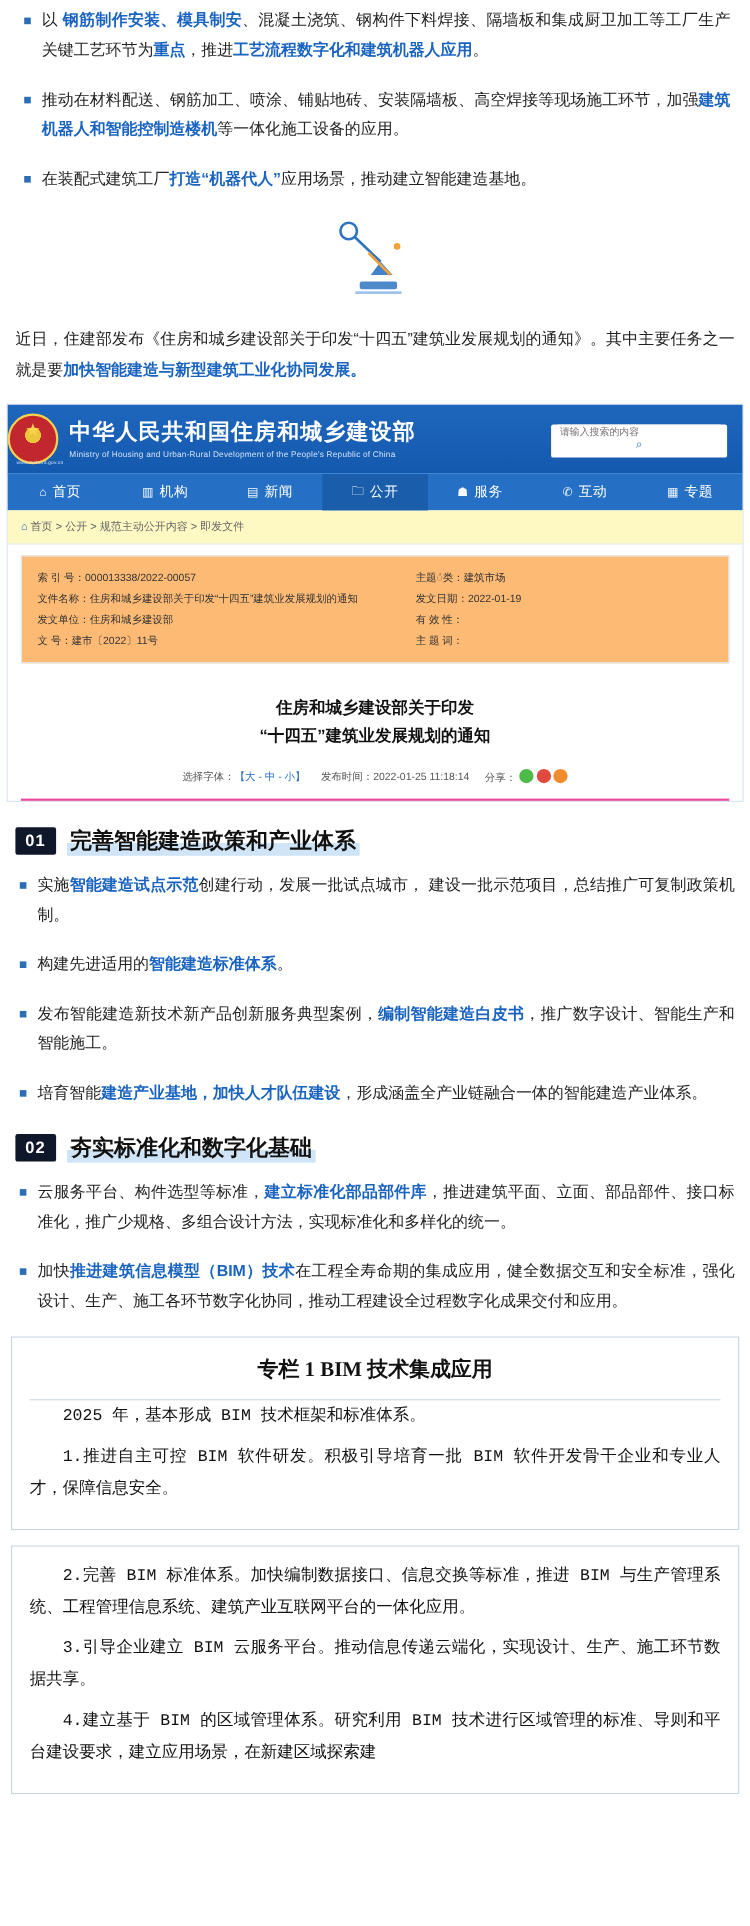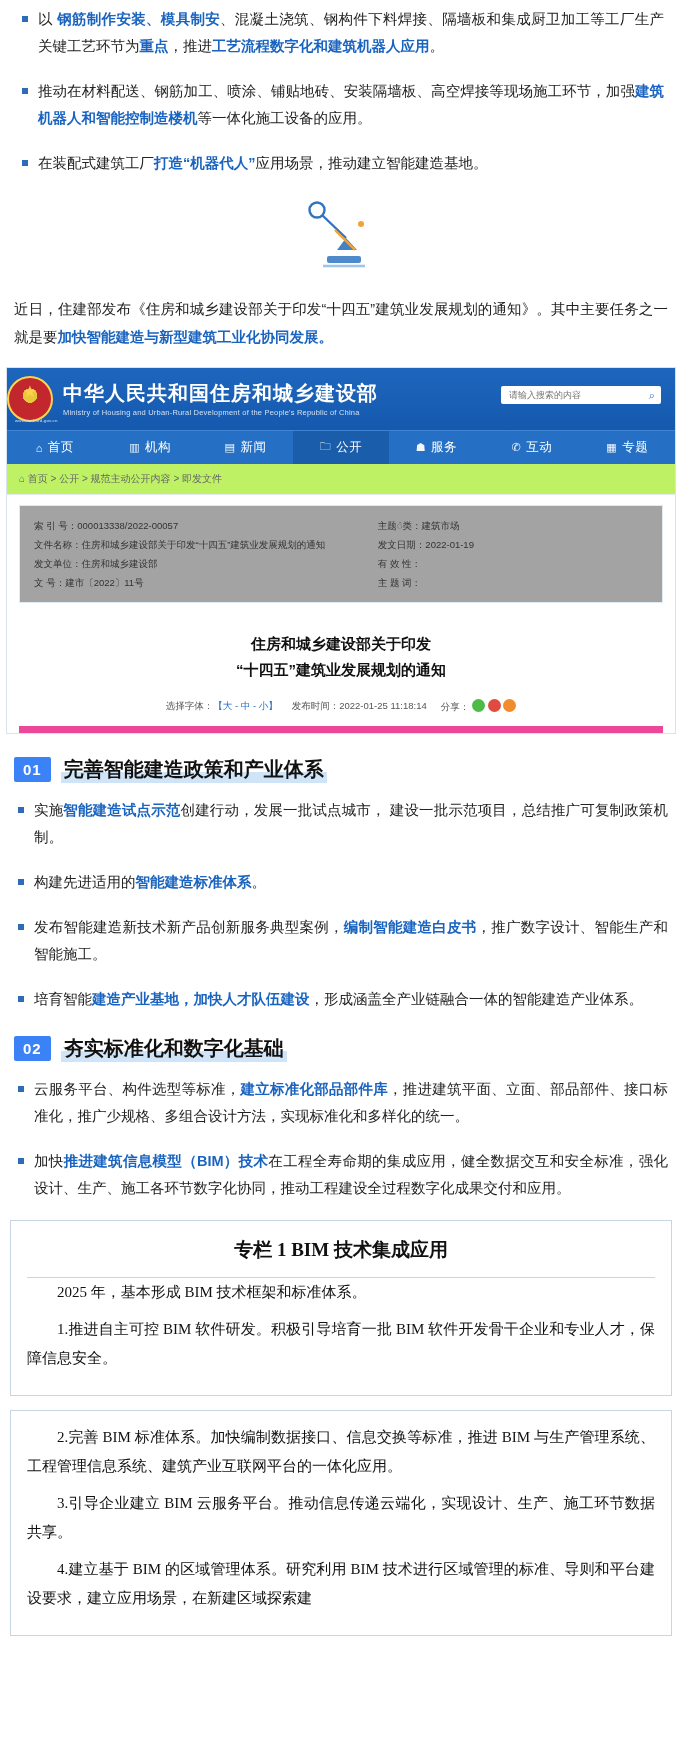--- a/index.html
+++ b/index.html
@@ -96,26 +96,27 @@
   }
   .gov-title-en {
     color: #cfe0f4;
     font-size: 7.5px;
     letter-spacing: .2px;
     margin-top: 4px;
   }
   .gov-search {
     position: absolute;
     right: 14px; top: 18px;
-    width: 160px; height: 18px;
+    width: 160px; height: 30px;
     background: #fff;
     border-radius: 2px;
     display: flex;
     align-items: center;
     padding: 0 6px;
+    flex-direction: column;
   }
   .gov-search input {
     border: 0; outline: 0;
     font-size: 9px;
     color: #888;
     width: 100%;
     font-family: "Liberation Sans", sans-serif;
   }
   .search-ico { color: #3a7bd0; font-size: 11px; }
 
@@ -137,26 +138,26 @@
     letter-spacing: .5px;
   }
   .gov-nav-item.active { background: #1a5dab; }
   .gov-nav-ico { font-size: 11px; opacity: .95; }
 
   .gov-crumb {
     font-size: 10px;
     color: #666;
     padding: 8px 12px;
     border-bottom: 1px solid #e4ebf3;
-    background: #bef264;
+    background: #fef9c3;
   }
   .gov-crumb .home-ico { color: #2570c4; }
 
   .meta-box {
-    background: #a3a3a3;
+    background: #fdba74;
     border: 1px solid #dfeaf5;
     margin: 10px 12px 12px 12px;
     padding: 10px 14px;
     display: flex;
     font-size: 9.5px;
     color: #333;
     line-height: 19px;
     justify-content: flex-end;
   }
   .meta-col { flex: 1; }
@@ -171,21 +172,21 @@
     font-weight: bold;
     line-height: 26px;
     color: #111;
     padding: 16px 40px 10px 40px;
   }
   .doc-subbar {
     text-align: center;
     font-size: 9.5px;
     color: #555;
     padding: 6px 0 12px 0;
-    border-bottom: 7px solid #ec4899;
+    border-bottom: 2px solid #ec4899;
     margin: 0 12px;
     display: flex;
     justify-content: center;
     align-items: center;
     gap: 14px;
   }
   .doc-subbar .fs-link { color: #2570c4; }
   .share-ico {
     display: inline-block;
     width: 13px; height: 13px;
@@ -197,21 +198,21 @@
   .share-qq { background: #f08c2e; }
 
   
   .sec-head {
     display: flex;
     align-items: center;
     gap: 10px;
     margin: 22px 14px 14px 14px;
   }
   .sec-num {
-    background: #3b82f6;
+    background: #0f172a;
     color: #fff;
     font-size: 15px;
     font-weight: bold;
     padding: 4px 9px;
     border-radius: 2px;
     letter-spacing: 1px;
   }
   .sec-title {
     font-size: 20px;
     font-weight: bold;
@@ -236,21 +237,21 @@
     padding: 4px 0 14px 0;
     border-bottom: 1px solid #c8d6e4;
     font-family: "Liberation Serif", "DejaVu Serif", serif;
   }
   .colbox p {
     margin: 0 0 8px 0;
     font-size: 15px;
     line-height: 29px;
     color: #111;
     text-align: justify;
-    font-family: Liberation Serif, serif;
+    font-family: Liberation Mono, monospace;
     text-indent: 2em;
   }
 </style>
 </head>
 <body>
 
 <div class="page">
 
   <div class="top-section">
     <ul class="bullet-list" id="top-bullets">

